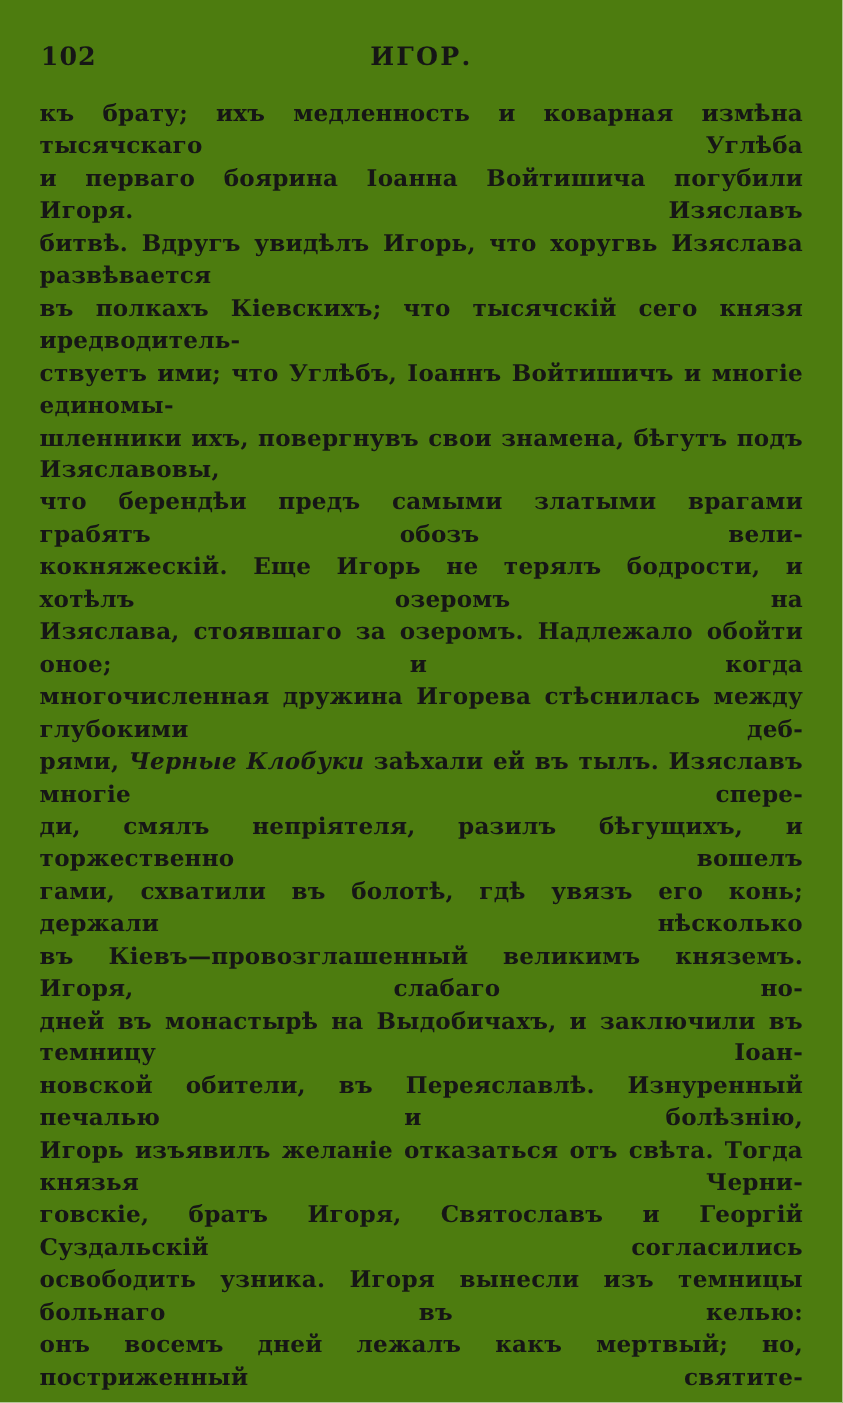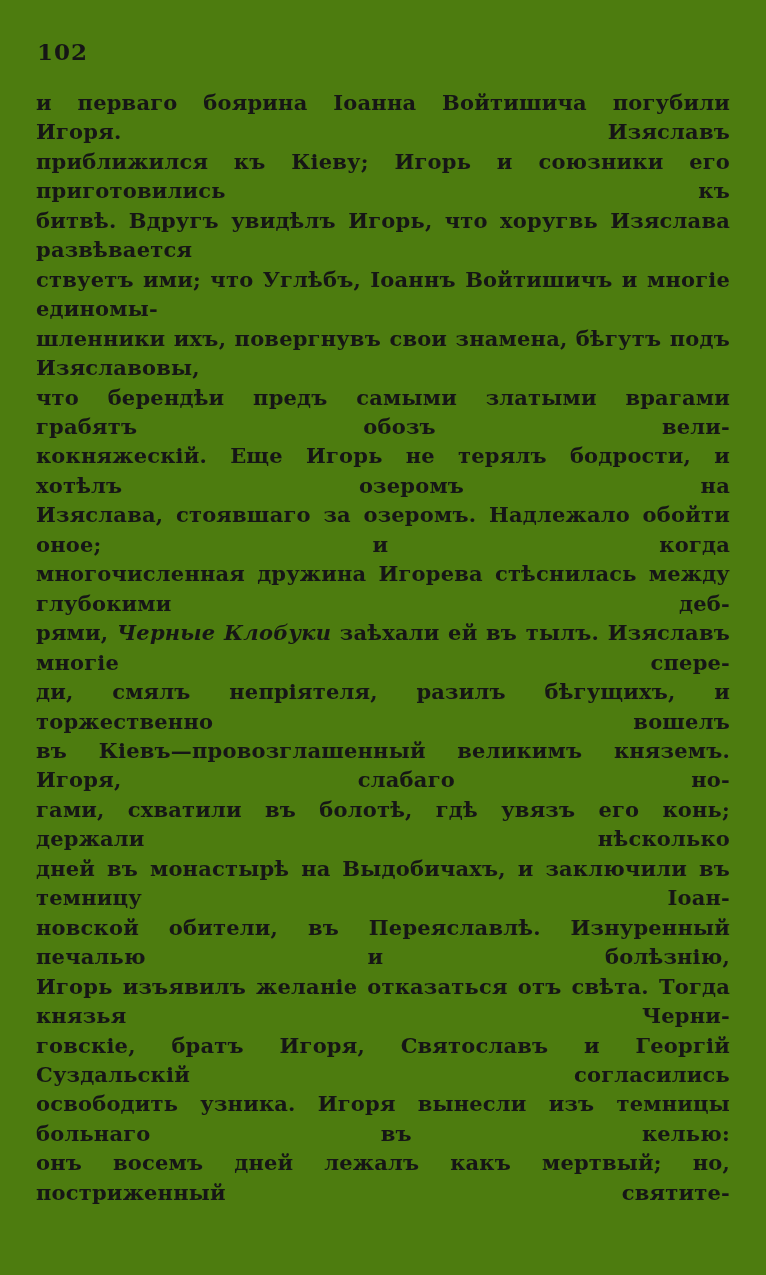--- a/index.html
+++ b/index.html
@@ -59,35 +59,37 @@
   .line .italic {
     font-style: italic;
   }
 </style>
 </head>
 <body>
 
 <div class="page">
   <header class="page-header">
     <span class="page-number">102</span>
+    <span class="running-title">ИГОР.</span>
   </header>
   <main class="body-text">
+      <div class="line">къ брату; ихъ медленность и коварная измѣна тысячскаго Углѣба</div>
       <div class="line">и перваго боярина Іоанна Войтишича погубили Игоря. Изяславъ</div>
-      <div class="line">приближился къ Кіеву; Игорь и союзники его приготовились къ</div>
       <div class="line">битвѣ. Вдругъ увидѣлъ Игорь, что хоругвь Изяслава развѣвается</div>
+      <div class="line">въ полкахъ Кіевскихъ; что тысячскій сего князя иредводитель-</div>
       <div class="line">ствуетъ ими; что Углѣбъ, Іоаннъ Войтишичъ и многіе единомы-</div>
       <div class="line">шленники ихъ, повергнувъ свои знамена, бѣгутъ подъ Изяславовы,</div>
       <div class="line">что берендѣи предъ самыми златыми врагами грабятъ обозъ вели-</div>
       <div class="line">кокняжескій. Еще Игорь не терялъ бодрости, и хотѣлъ озеромъ на</div>
       <div class="line">Изяслава, стоявшаго за озеромъ. Надлежало обойти оное; и когда</div>
       <div class="line">многочисленная дружина Игорева стѣснилась между глубокими деб-</div>
       <div class="line"><span>рями, </span><span class="italic">Черные Клобуки</span><span> заѣхали ей въ тылъ. Изяславъ многіе спере-</span></div>
       <div class="line">ди, смялъ непріятеля, разилъ бѣгущихъ, и торжественно вошелъ</div>
+      <div class="line">гами, схватили въ болотѣ, гдѣ увязъ его конь; держали нѣсколько</div>
       <div class="line">въ Кіевъ—провозглашенный великимъ княземъ. Игоря, слабаго но-</div>
-      <div class="line">гами, схватили въ болотѣ, гдѣ увязъ его конь; держали нѣсколько</div>
       <div class="line">дней въ монастырѣ на Выдобичахъ, и заключили въ темницу Іоан-</div>
       <div class="line">новской обители, въ Переяславлѣ. Изнуренный печалью и болѣзнію,</div>
       <div class="line">Игорь изъявилъ желаніе отказаться отъ свѣта. Тогда князья Черни-</div>
       <div class="line">говскіе, братъ Игоря, Святославъ и Георгій Суздальскій согласились</div>
       <div class="line">освободить узника. Игоря вынесли изъ темницы больнаго въ келью:</div>
       <div class="line">онъ восемъ дней лежалъ какъ мертвый; но, постриженный святите-</div>
     </main>
 </div>
 
 </body></html>

